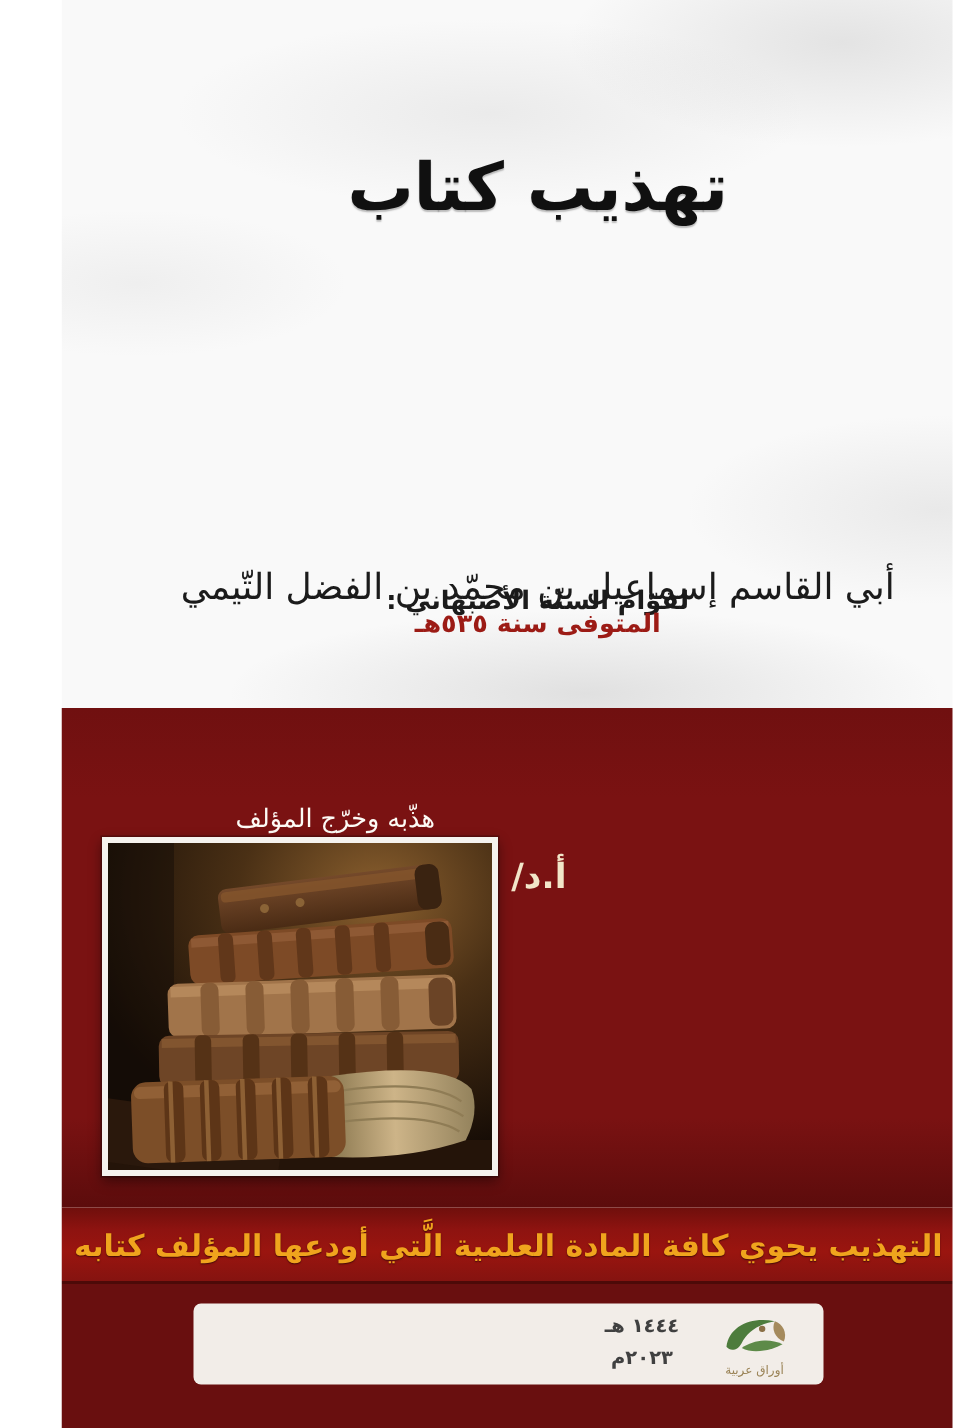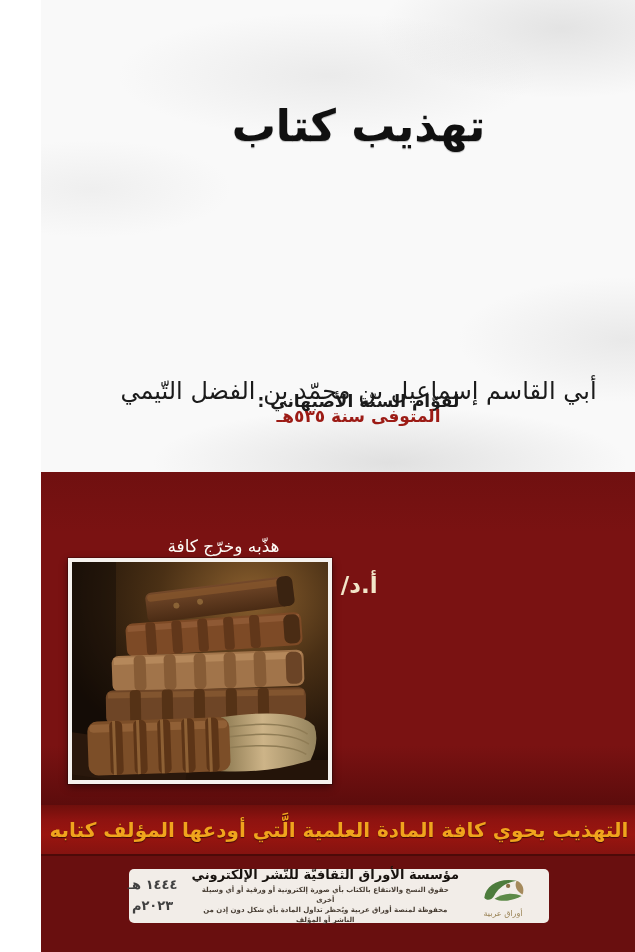--- a/index.html
+++ b/index.html
@@ -95,21 +95,21 @@
 
   <div class="top-section">
     <div class="kicker">تهذيب كتاب</div>
     <div class="sub1">لقوّام السنّة الأصبهاني :</div>
     <div class="sub2">أبي القاسم إسماعيل بن محمّد بن الفضل التّيمي</div>
     <div class="sub3">المتوفى سنة ٥٣٥هـ</div>
   </div>
 
   <div class="red-section">
     <div class="editor-block">
-      <div class="editor-intro">هذّبه وخرّج كافة</div>
+      <div class="editor-intro">هذّبه وخرّج المؤلف</div>
       <div class="editor-name">أ.د/ أحمد بن صالح الزهراني</div>
       <div class="editor-role">أستاذ العقيدة بقسم الشريعة</div>
       <div class="editor-role">جامعة الملك عبدالعزيز بجدة</div>
     </div>
 
     <div class="photo-frame">
       <svg viewBox="0 0 256 218" width="256" height="218">
         <defs>
           <radialGradient id="glow" cx="70%" cy="16%" r="80%">
             <stop offset="0%" stop-color="#8a5f2e"></stop>
@@ -201,25 +201,20 @@
     <div class="pub-card">
       <div class="pub-logo">
         <svg viewBox="0 0 60 40" width="58" height="34">
           <path d="M8 28 C10 12 27 4 46 8 C33 10 24 17 20 25 C17 31 11 32 8 28 Z" fill="#4d7c3c"></path>
           <path d="M46 8 C52 10 56 17 53 24 C46 21 43 14 46 8 Z" fill="#a58a5c"></path>
           <path d="M20 29 C29 23 41 21 52 26 C43 31 29 34 20 29 Z" fill="#5d8a48"></path>
           <circle cx="36" cy="14" r="2.5" fill="#8a6f45"></circle>
         </svg>
         <div class="pub-logo-text">أوراق عربية</div>
       </div>
-      <div class="pub-center">
-        <div class="pub-title">مؤسسة الأوراق الثقافيّة للنّشر الإلكتروني</div>
-        <div class="pub-rights">حقوق النسخ والانتفاع بالكتاب بأي صورة إلكترونية أو ورقية أو أي وسيلة أخرى</div>
-        <div class="pub-rights">محفوظة لمنصة أوراق عربية ويُحظر تداول المادة بأي شكل دون إذن من الناشر أو المؤلف</div>
-      </div>
       <div class="pub-years">
         <div>١٤٤٤ هـ</div>
         <div>٢٠٢٣م</div>
       </div>
     </div>
   </div>
 
 </div>
 
 </body></html>

